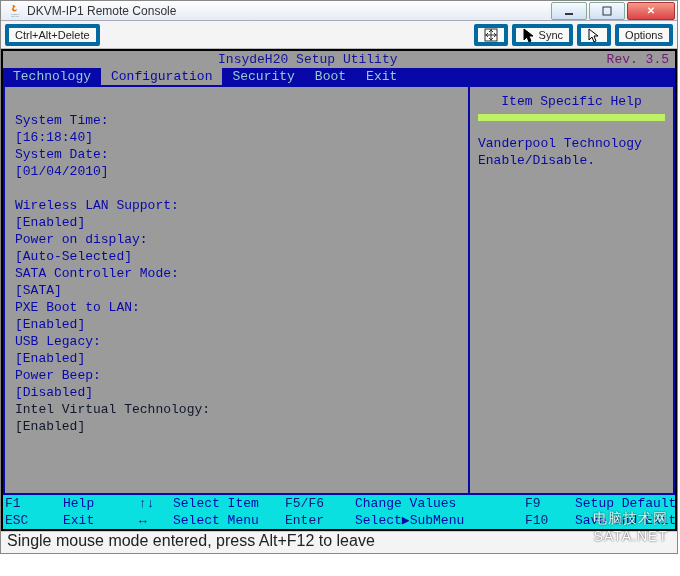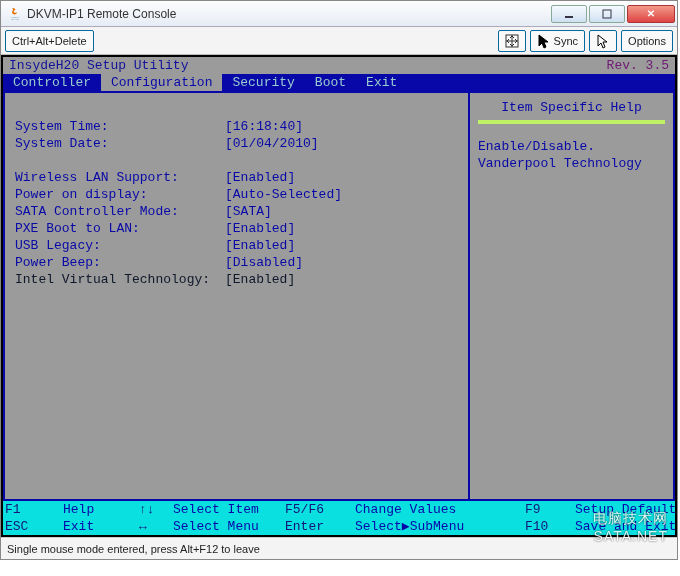--- a/index.html
+++ b/index.html
@@ -1,48 +1,48 @@
 <!DOCTYPE html>
 <html><head>
 <meta charset="utf-8">
 <style>
   * { box-sizing: border-box; margin: 0; padding: 0; }
   body { font-family: Tahoma, sans-serif; font-size: 12px; background: #fff; width: 680px; height: 576px; overflow: hidden; }
   .window { width: 678px; border: 1px solid #888; background: #f0f0f0; }
-  .titlebar { height: 26px; background: linear-gradient(to bottom, #fdfdfe, #e6ecf5); display: flex; align-items: center; padding: 0 2px; border-bottom: 1px solid #aab; }
+  .titlebar { height: 20px; background: linear-gradient(to bottom, #fdfdfe, #e6ecf5); display: flex; align-items: center; padding: 0 2px; border-bottom: 1px solid #aab; }
   .titlebar .java-icon { width: 16px; height: 16px; margin: 0 4px; }
   .titlebar .title { flex: 1; font-size: 12px; color: #333; }
   .win-btns { display: flex; gap: 2px; }
   .win-btn { width: 36px; height: 18px; border: 1px solid #8a9; border-radius: 2px; display: flex; align-items: center; justify-content: center; background: linear-gradient(to bottom,#f7faff,#cfe0f2); font-size: 10px; color: #334; }
   .win-btn.close { width: 48px; background: linear-gradient(to bottom,#f39a8a,#d44); color:#fff; border-color:#a33; font-weight:bold; }
   .toolbar { height: 28px; background: #f4f4f4; border-bottom: 1px solid #bbb; display: flex; align-items: center; padding: 2px 4px; gap: 4px; }
-  .tbtn { height: 22px; padding: 0 6px; border: 1px solid #0369a1; background: #f9f9f9; display: flex; align-items: center; font-size: 11px; color: #222; border-radius: 2px; }
+  .tbtn { height: 22px; padding: 0 6px; border: 4px solid #0369a1; background: #f9f9f9; display: flex; align-items: center; font-size: 11px; color: #222; border-radius: 2px; }
   .tbtn .ico { width:14px; height:14px; display:inline-block; }
   .spacer { flex:1; }
   .console { background: #000; padding: 2px; }
   .bios { font-family: "Courier New", monospace; font-size: 13px; line-height: 17px; }
   .bios .head { background: #9b9b9b; color: #000; display: flex; padding: 0 6px; height: 17px; }
-  .bios .head .center { flex:1; color: #12129a; font-weight: normal; }
+  .bios .head .center { flex:1; text-align:center; color: #12129a; font-weight: normal; }
   .bios .menubar { background: #0808a8; color: #9aa; display:flex; height:17px; }
   .bios .tab { padding: 0 10px; color: #9cc; }
   .bios .tab.active { background: #9b9b9b; color: #0808a8; }
   .bios .body { display:flex; background:#9b9b9b; }
   .bios .main { flex: 1; border: 2px solid #0808a8; border-right: 1px solid #0808a8; padding: 8px 10px; color:#0808a8; height: 410px; }
   .bios .help { width: 206px; border: 2px solid #0808a8; border-left: 1px solid #0808a8; padding: 6px 8px; color:#0808a8; height: 410px; }
-  .bios .help .h { text-align:center; border-bottom: 4px solid #bef264; padding-bottom: 4px; margin-bottom: 14px; }
-  .row { display:flex; }
+  .bios .help .h { text-align:center; border-bottom: 7px solid #bef264; padding-bottom: 4px; margin-bottom: 14px; }
+  .row { display:flex;flex-direction:column; }
   .row .lbl { width: 210px; white-space: pre; }
   .row .val { color:#0808a8; }
   .row.selected { color:#e8e8e8; }
   .row.selected .lbl, .row.selected .val { color:#0f172a; }
   .gap { height: 17px; }
   .footer { background:#0be0e0; color:#0808a8; display:grid; grid-template-columns: 58px 76px 34px 112px 70px 170px 50px 1fr; height:34px; }
   .footer .cell { padding: 0 2px; display:flex; align-items:center; height:17px; white-space:pre; }
   .footer .k { color:#14147a; }
-  .status { height: 22px; font-size: 11px; display:flex; align-items:center; padding: 0 6px; color:#222; background:#f4f4f4; border-top:1px solid #ccc; }
+  .status { height: 22px; font-size: 16px; display:flex; padding: 0 6px; color:#222; background:#f4f4f4; border-top:1px solid #ccc; }
   .status .r { margin-left:auto; }
   .watermark { position:absolute; right:12px; bottom:32px; font-family:Arial; font-size:14px; color:#fff; opacity:.85; letter-spacing:1px; text-shadow:0 0 2px #000; }
   .cursor-svg { width:14px; height:16px; }
 </style>
 </head>
 <body>
 
 <div class="window">
 
   <div class="titlebar">
@@ -92,21 +92,21 @@
     <div class="tbtn">Options</div>
   </div>
 
   <div class="console">
     <div class="bios">
       <div class="head">
         <span class="center">InsydeH20 Setup Utility</span>
         <span style="color:#701a75">Rev. 3.5</span>
       </div>
       <div class="menubar">
-        <div class="tab">Controller</div>
+        <div class="tab">Technology</div>
         <div class="tab active">Configuration</div>
         <div class="tab">Security</div>
         <div class="tab">Boot</div>
         <div class="tab">Exit</div>
       </div>
       <div class="body">
         <div class="main">
           <div class="gap"></div>
           <div class="row">
               <span class="lbl">System Time:</span>
@@ -141,22 +141,22 @@
               <span class="lbl">Power Beep:</span>
               <span class="val">[Disabled]</span>
             </div>
           <div class="row selected">
               <span class="lbl">Intel Virtual Technology:</span>
               <span class="val">[Enabled]</span>
             </div>
         </div>
         <div class="help">
           <div class="h">Item Specific Help</div>
+          <div>Vanderpool Technology</div>
           <div>Enable/Disable.</div>
-          <div>Vanderpool Technology</div>
         </div>
       </div>
       <div class="footer">
         <div class="cell k">F1</div>
         <div class="cell">Help</div>
         <div class="cell k">↑↓</div>
         <div class="cell">Select Item</div>
         <div class="cell k">F5/F6</div>
         <div class="cell">Change Values</div>
         <div class="cell k">F9</div>

